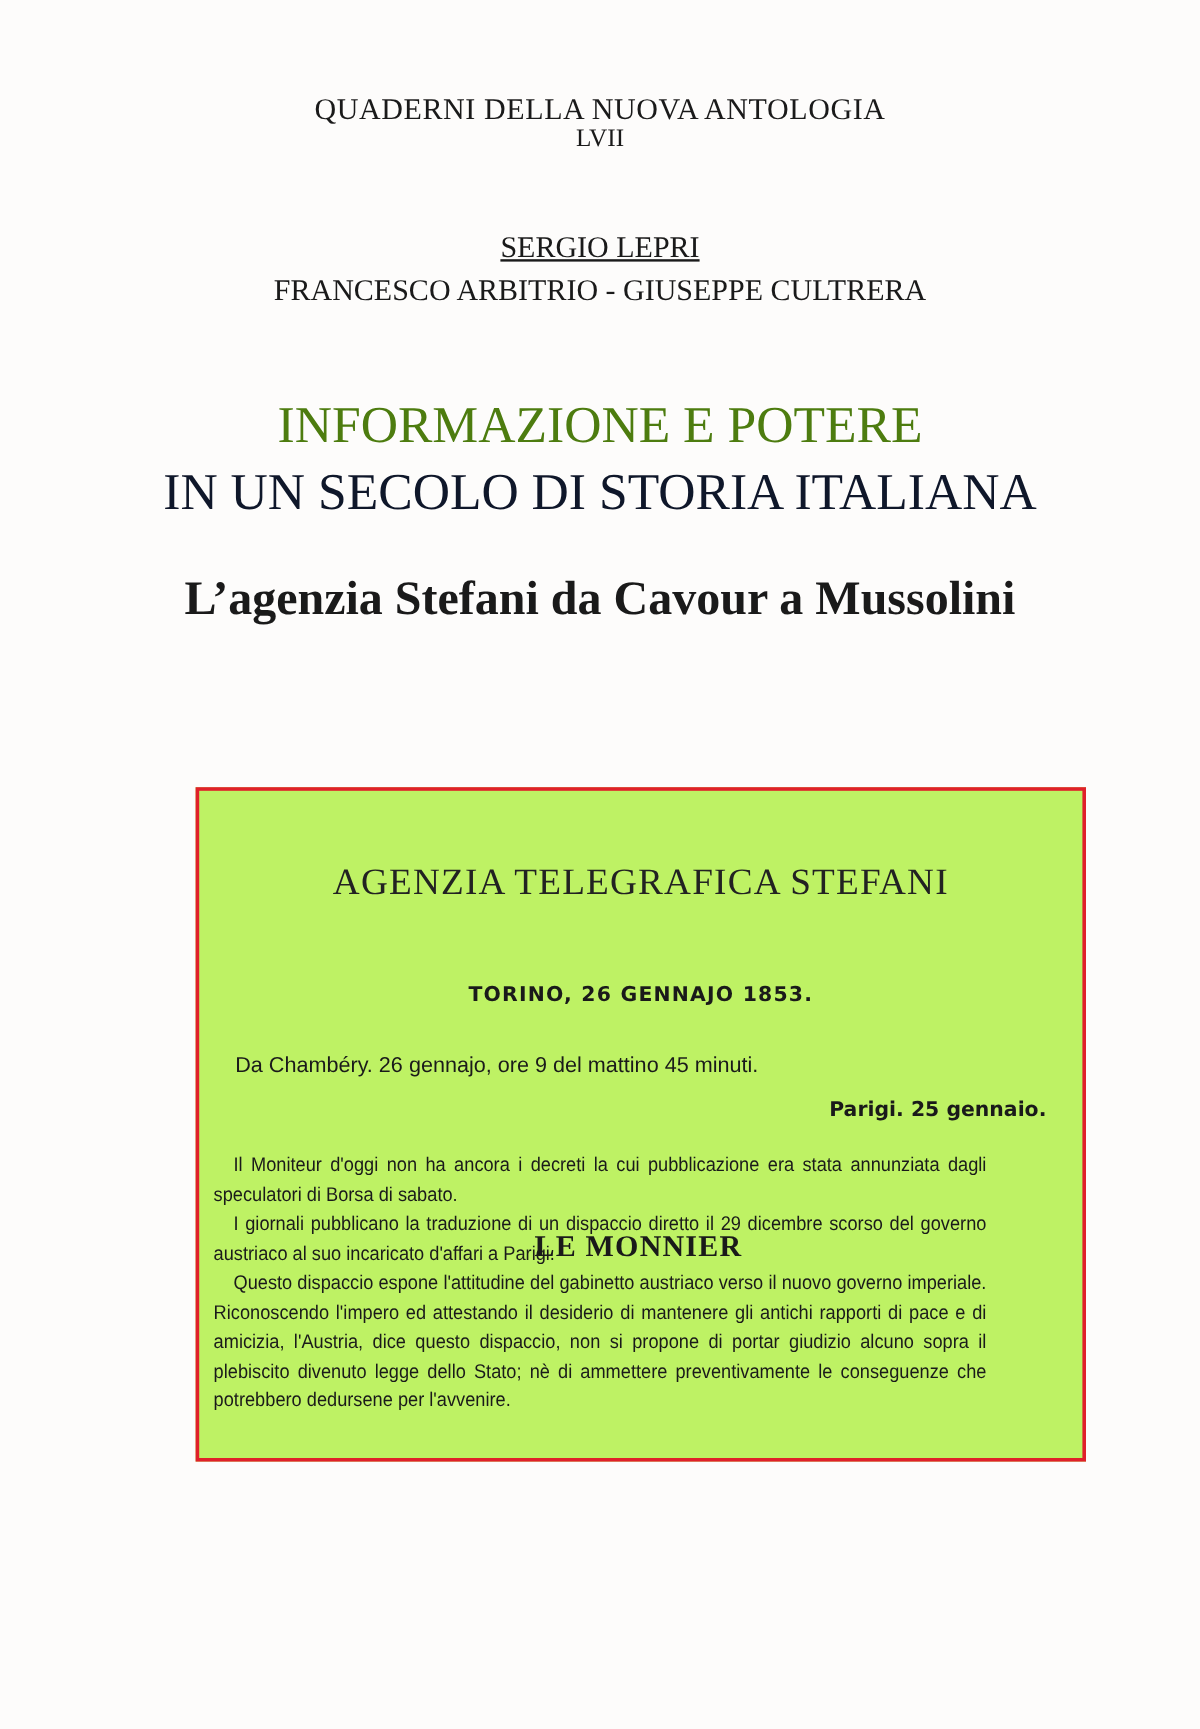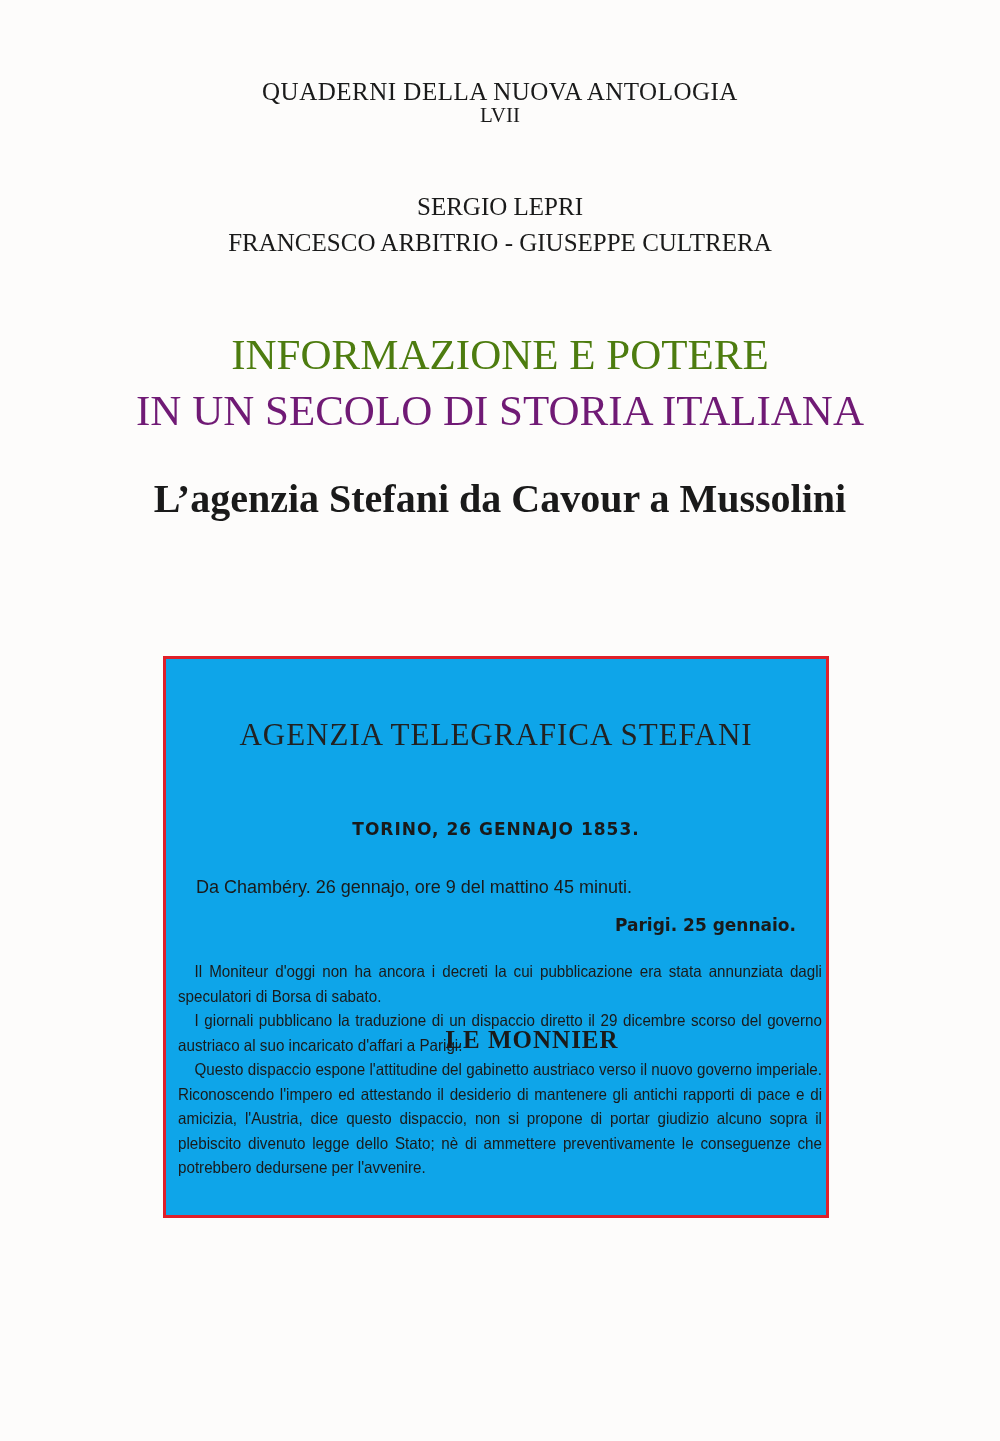--- a/index.html
+++ b/index.html
@@ -1,29 +1,29 @@
 <!DOCTYPE html>
 <html><head>
 <meta charset="utf-8">
 <style>
   html, body { margin:0; padding:0; }
   body { width:1000px; height:1441px; background:#fdfcfb; position:relative; overflow:hidden;
          font-family:"Liberation Serif", "DejaVu Serif", serif; color:#1a1a1a; }
   .center { position:absolute; left:0; width:1000px; text-align:center; }
   .series { top:62px; font-size:25px; letter-spacing:0.5px;margin-top:16px; }
   .volume { top:103px; font-size:21px; }
-  .author1 { top:193px; font-size:25px; }
+  .author1 { top:193px; font-size:25px;text-decoration:underline; }
   .author2 { top:229px; font-size:25px; }
   .title1 { top:330px; font-size:43px; color:#4d7c0f; }
-  .title2 { top:386px; font-size:43px; color:#701a75; }
+  .title2 { top:386px; font-size:43px; color:#0f172a; }
   .subtitle { top:475px; font-size:40px;font-weight:bold; }
   .publisher { top:1022px; font-size:25px; font-weight:bold; letter-spacing:1px; }
   .pub { top:1026px;padding-left:32px; }
-  .doc-box { position:absolute; left:163px; top:656px; width:666px; height:562px;
-             border:3px solid #e0202a; background:#0ea5e9; box-sizing:border-box; }
+  .doc-box { position:absolute; left:163px; top:656px; width:742px; height:562px;
+             border:3px solid #e0202a; background:#bef264; box-sizing:border-box; }
   .doc-head { position:absolute; left:0; width:100%; text-align:center; }
   .d1 { top:58px; font-size:31px; letter-spacing:1px; color:#222; }
   .d2 { top:104px; font-size:20px; font-weight:bold; font-family:"DejaVu Sans", sans-serif; letter-spacing:1.5px; }
   .d3 { top:160px; font-size:17px; font-weight:bold; font-family:"DejaVu Sans", sans-serif; letter-spacing:1px; }
   .d4 { position:absolute; left:30px; top:218px; font-size:18px; font-family:"Liberation Sans Narrow","Liberation Sans", sans-serif; }
   .d5 { position:absolute; right:30px; top:256px; font-size:17px; font-weight:bold; font-family:"DejaVu Sans", sans-serif; }
   .body-text { position:absolute; left:12px; right:12px; top:300px; font-size:16.5px; line-height:24.5px;
                text-align:justify; font-family:"Liberation Sans", sans-serif; transform:scaleX(0.92); transform-origin:left; width:700px; }
   .body-text p { margin:0; text-indent:18px; }
 </style>

